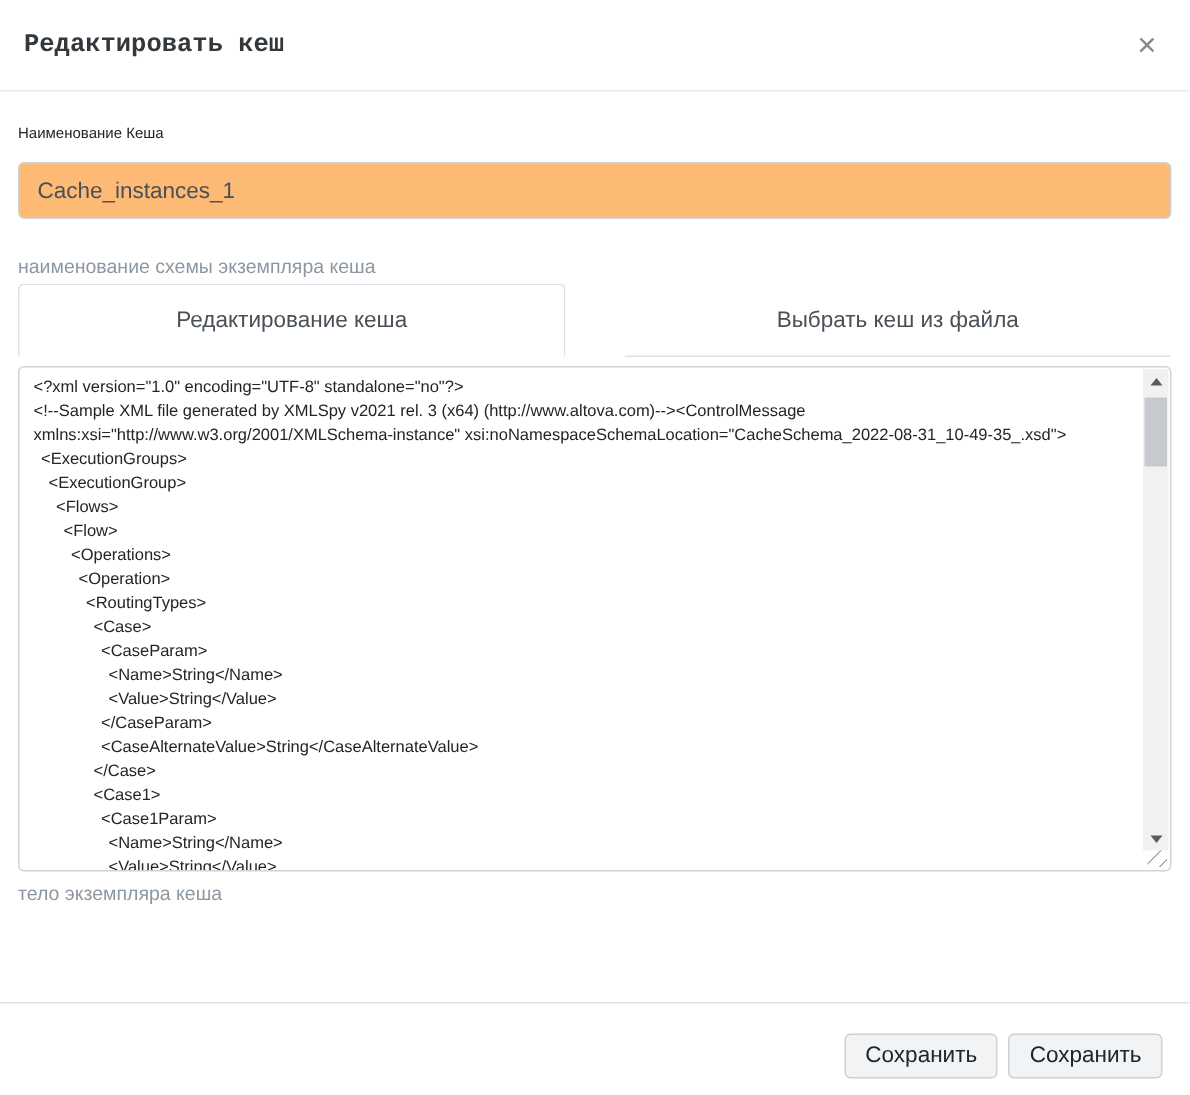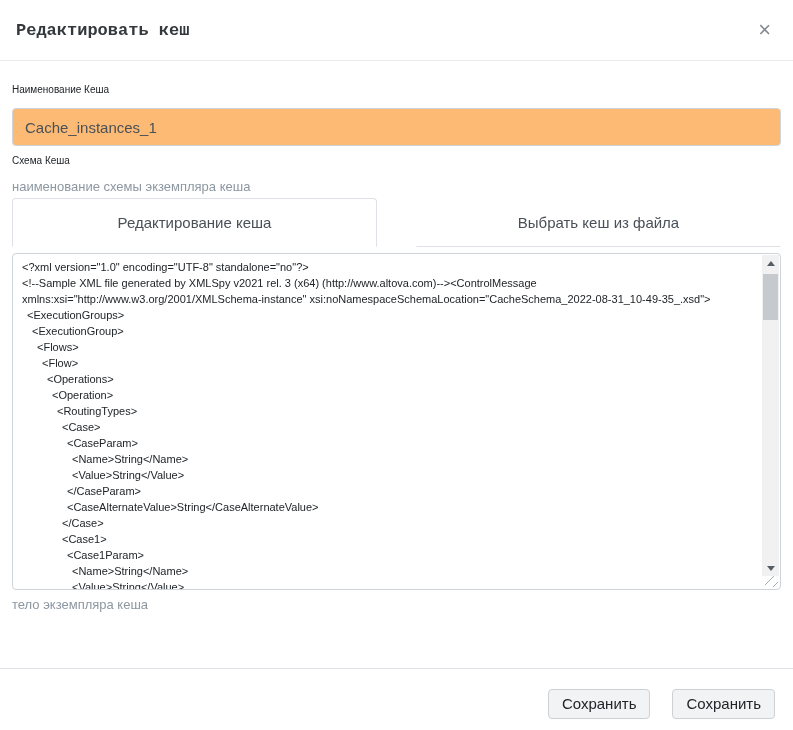--- a/index.html
+++ b/index.html
@@ -40,21 +40,21 @@
     font-family: "Liberation Sans", sans-serif; font-size: 15px; color: #495057;
     background: #fff; border: 1px solid #ced4da; border-radius: 4px;
     appearance: none; -webkit-appearance: none; -moz-appearance: none;
   }
   .chevron {
     position: absolute; right: 17px; top: 13px; width: 8px; height: 8px;
     border-right: 2px solid #343a40; border-bottom: 2px solid #343a40;
     transform: rotate(45deg); pointer-events: none;
   }
 
-  .helper-text { font-size: 13px; line-height: 15px; color: #8d97a1; margin-top: 10px; }
+  .helper-text { font-size: 13px; line-height: 15px; color: #8d97a1; margin-top: 24px; }
 
   .tabs { display: flex; margin-top: 4px; gap: 39px; }
   .tab {
     flex: 1 1 50%; text-align: center; padding: 15px 0; font-size: 15px; line-height: 17px;
     color: #495057; cursor: pointer; background: transparent;
     border: 1px solid transparent; border-bottom: 1px solid #dee2e6;
   }
   .tab.active {
     border: 1px solid #dee2e6; border-bottom-color: transparent;
     border-radius: 4px 4px 0 0; background: #fff;
@@ -83,21 +83,21 @@
   .arrow-down { width: 0; height: 0; border-left: 4px solid transparent; border-right: 4px solid transparent; border-top: 5px solid #565d64; }
   .sb-track { flex: 1 1 auto; position: relative; }
   .sb-thumb { position: absolute; top: 3px; left: 1px; width: 15px; height: 46px; background: #c6c9cd; cursor: pointer; }
   .resize-grip {
     position: absolute; right: 2px; bottom: 2px; width: 13px; height: 11px; cursor: nwse-resize;
     background: repeating-linear-gradient(-45deg, transparent 0px, transparent 3px, #a9aeb3 3px, #a9aeb3 4px, transparent 4px, transparent 7px);
   }
 
   .modal-footer {
     flex: 0 0 auto; margin-top: 14px; border-top: 1px solid #dee2e6;
-    padding: 20px 18px 11px; display: flex; justify-content: flex-end; gap: 22px;
+    padding: 20px 18px 11px; display: flex; justify-content: flex-end; gap: 7px;
   }
   .btn {
     font-family: "Liberation Sans", sans-serif; font-size: 15px; color: #212529;
     background: #f1f3f4; border: 1px solid #ccd1d6; border-radius: 4px;
     padding: 4px 13px; height: 30px; cursor: pointer; line-height: 20px;
   }
 </style>
 </head>
 <body>
 
@@ -106,21 +106,20 @@
   <div class="modal-header">
     <div class="modal-title">Редактировать кеш</div>
     <button class="close-btn">×</button>
   </div>
 
   <div class="modal-body">
 
     <div class="field-label">Наименование Кеша</div>
     <input class="text-input" type="text" disabled="" value="Cache_instances_1" style="">
 
-    <div class="field-label second">Схема Кеша</div>
     <div class="helper-text">наименование схемы экземпляра кеша</div>
 
     <div class="tabs">
       <div class="tab active">Редактирование кеша</div>
       <div class="tab">Выбрать кеш из файла</div>
     </div>
 
     <div class="editor-wrap">
       <textarea class="xml-area" spellcheck="false" style="">&lt;?xml version="1.0" encoding="UTF-8" standalone="no"?&gt;
 &lt;!--Sample XML file generated by XMLSpy v2021 rel. 3 (x64) (http://www.altova.com)--&gt;&lt;ControlMessage xmlns:xsi="http://www.w3.org/2001/XMLSchema-instance" xsi:noNamespaceSchemaLocation="CacheSchema_2022-08-31_10-49-35_.xsd"&gt;

